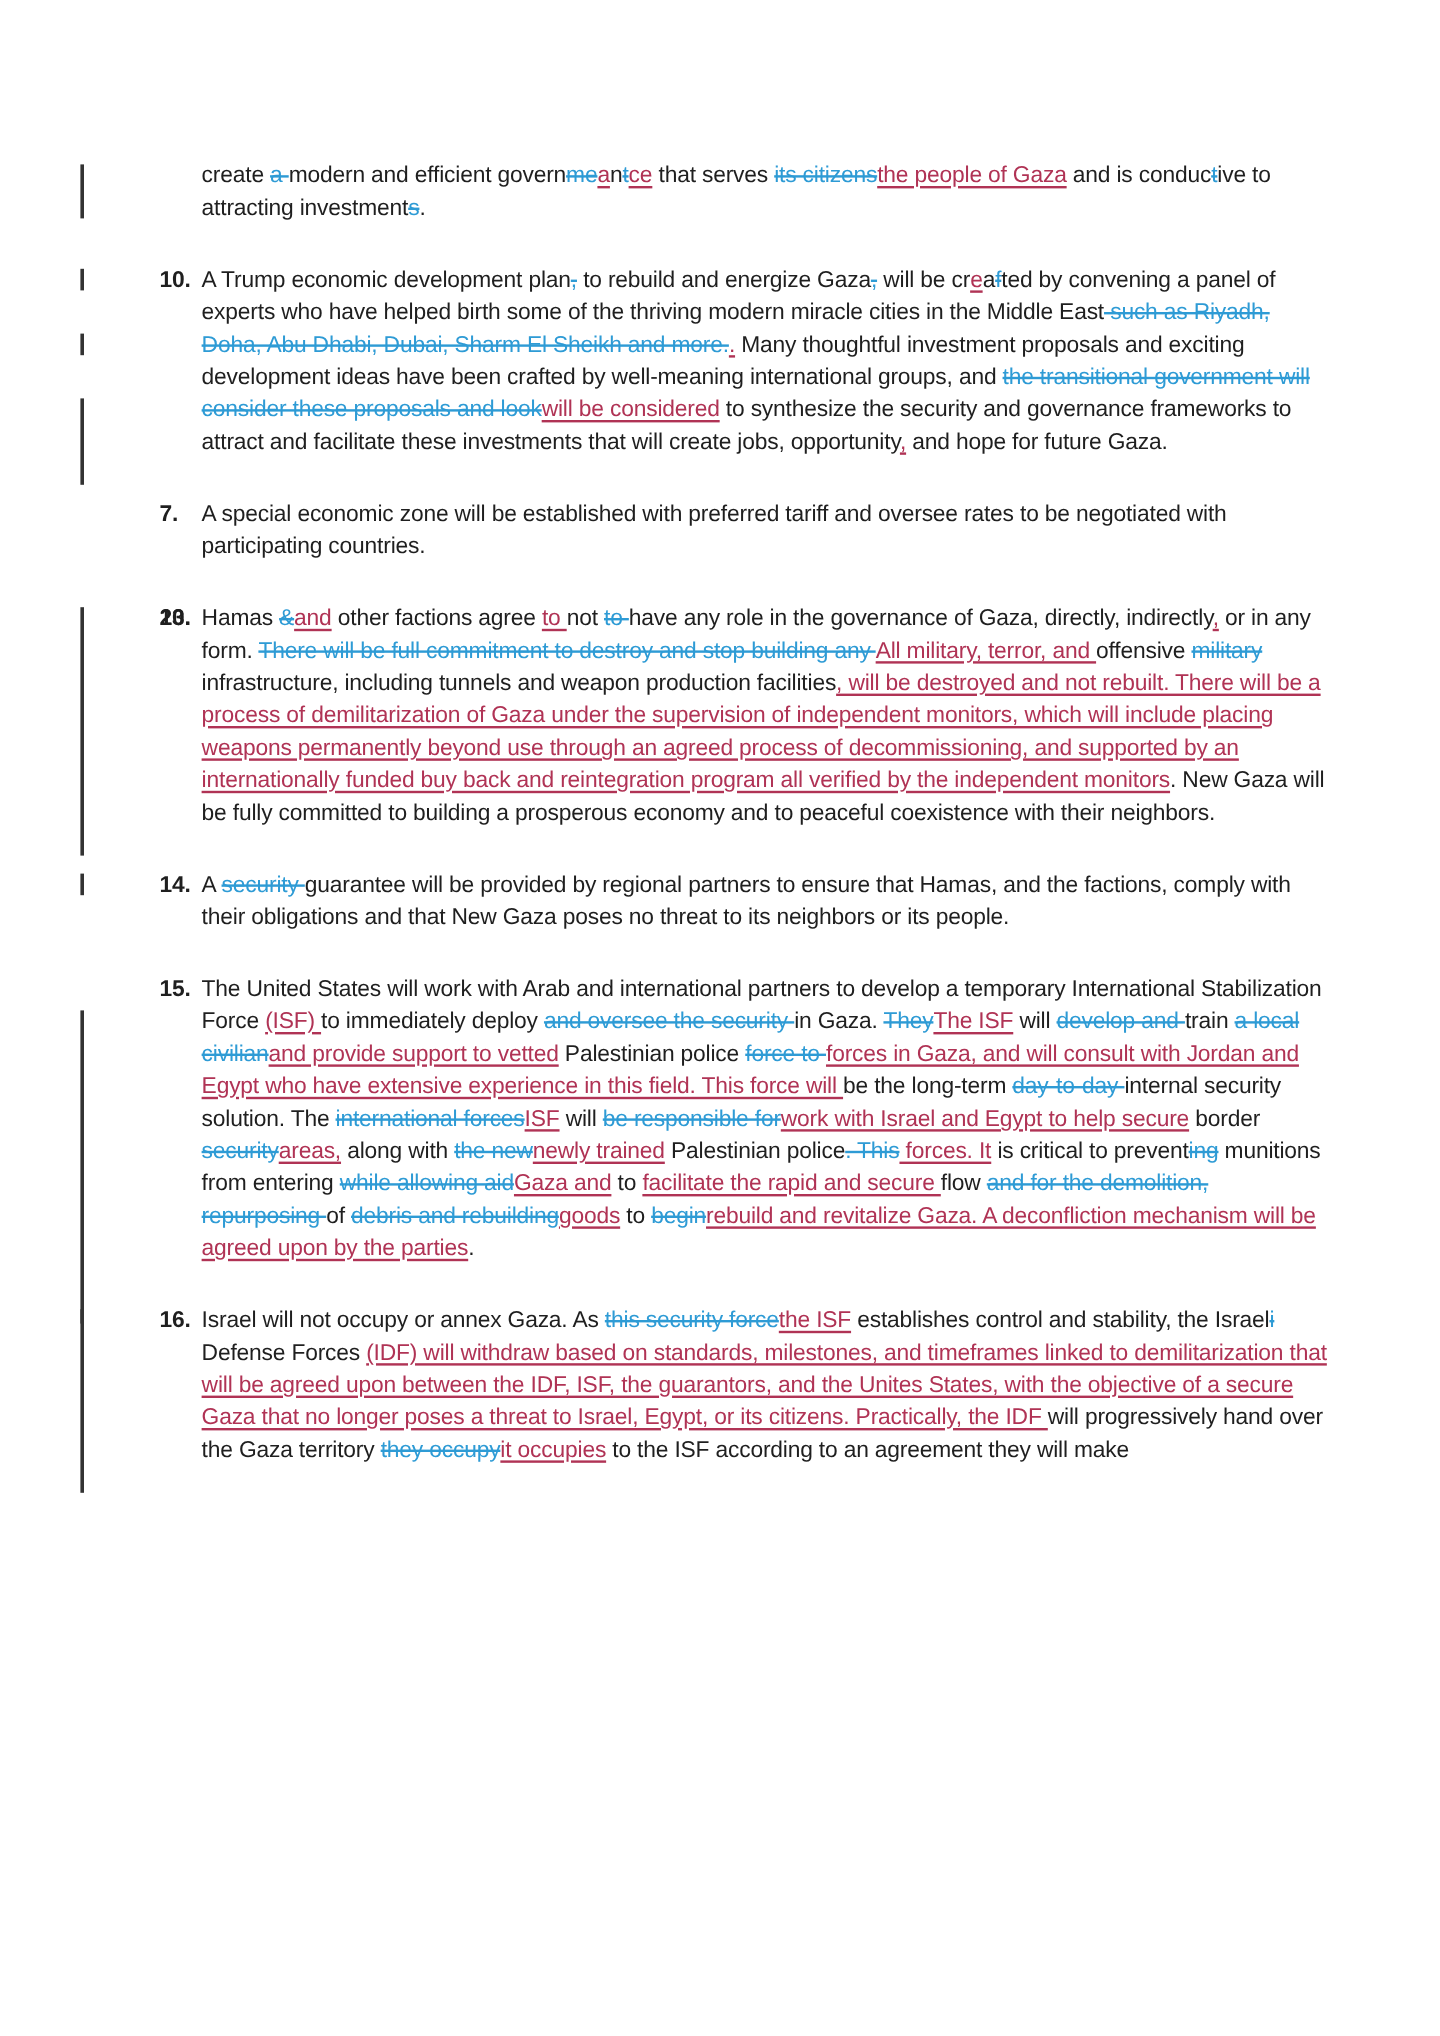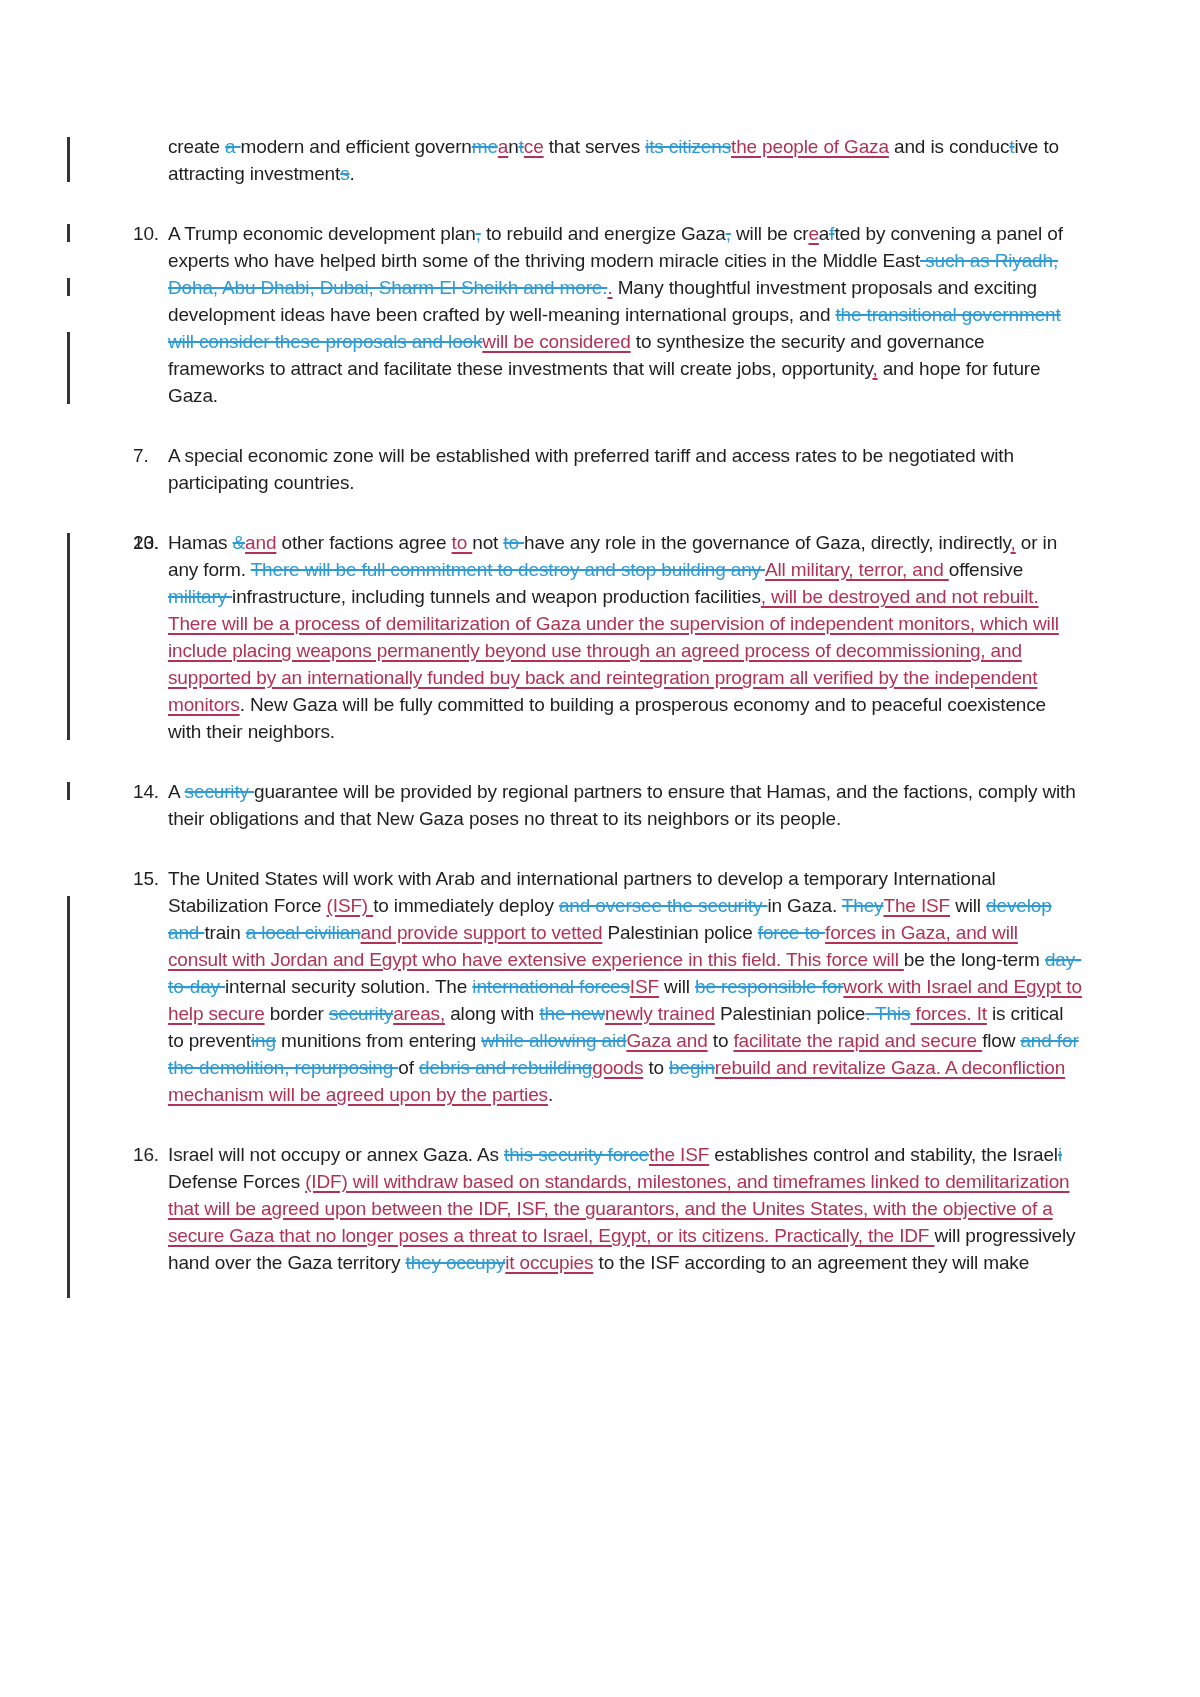--- a/index.html
+++ b/index.html
@@ -6,37 +6,38 @@
     margin: 0;
     padding: 0;
     background: #ffffff;
   }
   .page {
     position: relative;
     width: 1200px;
     height: 1697px;
     box-sizing: border-box;
     background: var(--bg, #ffffff);
-    padding: 133px 118px 0 168px;
+    padding: 133px 91px 0 168px;
     font-family: "Liberation Sans", sans-serif;
     font-size: 19px;
     line-height: 27px;
     letter-spacing: -0.15px;
     color: var(--text, #1f1f1f);
     overflow: hidden;
   }
   .para {
     position: relative;
     margin: 0 0 33px 0;
     text-align: left;
   }
   .num {
     position: absolute;
     left: -35px;
     top: 0;
+    font-weight: bold;
   }
   .run-text {
     color: var(--text, #1f1f1f);
   }
   .run-deletion {
     color: var(--del, #2e9bd5);
     text-decoration: line-through;
     text-decoration-thickness: 1.5px;
   }
   .run-insertion {
@@ -52,20 +53,20 @@
     background: var(--bar, #333333);
   }
 </style>
 </head>
 <body>
 
 <div class="page">
   <div class="content">
       <div class="para"><span class="cb" style="top: 4px; height: 45px;"></span><span class="run-text">create </span><span class="run-deletion">a </span><span class="run-text">modern and efficient govern</span><span class="run-deletion">me</span><span class="run-insertion">a</span><span class="run-text">n</span><span class="run-deletion">t</span><span class="run-insertion">ce</span><span class="run-text"> that serves </span><span class="run-deletion">its citizens</span><span class="run-insertion">the people of Gaza</span><span class="run-text"> and is conduc</span><span class="run-deletion">t</span><span class="run-text">ive to attracting investment</span><span class="run-deletion">s</span><span class="run-text">.</span></div>
       <div class="para"><span class="cb" style="top: 4px; height: 18px;"></span><span class="cb" style="top: 58px; height: 18px;"></span><span class="cb" style="top: 112px; height: 72px;"></span><span class="num">10.</span><span class="run-text">A Trump economic development plan</span><span class="run-deletion">,</span><span class="run-text"> to rebuild and energize Gaza</span><span class="run-deletion">,</span><span class="run-text"> will be cr</span><span class="run-insertion">e</span><span class="run-text">a</span><span class="run-deletion">f</span><span class="run-text">ted by convening a panel of experts who have helped birth some of the thriving modern miracle cities in the Middle East</span><span class="run-deletion"> such as Riyadh, Doha, Abu Dhabi, Dubai, Sharm El Sheikh and more.</span><span class="run-insertion">.</span><span class="run-text"> Many thoughtful investment proposals and exciting development ideas have been crafted by well-meaning international groups, and </span><span class="run-deletion">the transitional government will consider these proposals and look</span><span class="run-insertion">will be considered</span><span class="run-text"> to synthesize the security and governance frameworks to attract and facilitate these investments that will create jobs, opportunity</span><span class="run-insertion">,</span><span class="run-text"> and hope for future Gaza.</span></div>
-      <div class="para"><span class="num">7.</span><span class="run-text">A special economic zone will be established with preferred tariff and access rates to be negotiated with participating countries.</span></div>
+      <div class="para"><span class="num">7.</span><span class="run-text">A special economic zone will be established with preferred tariff and oversee rates to be negotiated with participating countries.</span></div>
       <div class="para"><span class="num">20.</span></div>
       <div class="para"><span class="cb" style="top: 4px; height: 207px;"></span><span class="num">13.</span><span class="run-text">Hamas </span><span class="run-deletion">&amp;</span><span class="run-insertion">and</span><span class="run-text"> other factions agree </span><span class="run-insertion">to </span><span class="run-text">not </span><span class="run-deletion">to </span><span class="run-text">have any role in the governance of Gaza, directly, indirectly</span><span class="run-insertion">,</span><span class="run-text"> or in any form. </span><span class="run-deletion">There will be full commitment to destroy and stop building any </span><span class="run-insertion">All military, terror, and </span><span class="run-text">offensive </span><span class="run-deletion">military </span><span class="run-text">infrastructure, including tunnels and weapon production facilities</span><span class="run-insertion">, will be destroyed and not rebuilt. There will be a process of demilitarization of Gaza under the supervision of independent monitors, which will include placing weapons permanently beyond use through an agreed process of decommissioning, and supported by an internationally funded buy back and reintegration program all verified by the independent monitors</span><span class="run-text">. New Gaza will be fully committed to building a prosperous economy and to peaceful coexistence with their neighbors.</span></div>
       <div class="para"><span class="cb" style="top: 4px; height: 18px;"></span><span class="num">14.</span><span class="run-text">A </span><span class="run-deletion">security </span><span class="run-text">guarantee will be provided by regional partners to ensure that Hamas, and the factions, comply with their obligations and that New Gaza poses no threat to its neighbors or its people.</span></div>
       <div class="para"><span class="cb" style="top: 31px; height: 261px;"></span><span class="num">15.</span><span class="run-text">The United States will work with Arab and international partners to develop a temporary International Stabilization Force </span><span class="run-insertion">(ISF) </span><span class="run-text">to immediately deploy </span><span class="run-deletion">and oversee the security </span><span class="run-text">in Gaza. </span><span class="run-deletion">They</span><span class="run-insertion">The ISF</span><span class="run-text"> will </span><span class="run-deletion">develop and </span><span class="run-text">train </span><span class="run-deletion">a local civilian</span><span class="run-insertion">and provide support to vetted</span><span class="run-text"> Palestinian police </span><span class="run-deletion">force to </span><span class="run-insertion">forces in Gaza, and will consult with Jordan and Egypt who have extensive experience in this field. This force will </span><span class="run-text">be the long-term </span><span class="run-deletion">day-to-day </span><span class="run-text">internal security solution. The </span><span class="run-deletion">international forces</span><span class="run-insertion">ISF</span><span class="run-text"> will </span><span class="run-deletion">be responsible for</span><span class="run-insertion">work with Israel and Egypt to help secure</span><span class="run-text"> border </span><span class="run-deletion">security</span><span class="run-insertion">areas,</span><span class="run-text"> along with </span><span class="run-deletion">the new</span><span class="run-insertion">newly trained</span><span class="run-text"> Palestinian police</span><span class="run-deletion">. This</span><span class="run-insertion"> forces. It</span><span class="run-text"> is critical to prevent</span><span class="run-deletion">ing</span><span class="run-text"> munitions from entering </span><span class="run-deletion">while allowing aid</span><span class="run-insertion">Gaza and</span><span class="run-text"> to </span><span class="run-insertion">facilitate the rapid and secure </span><span class="run-text">flow </span><span class="run-deletion">and for the demolition, repurposing </span><span class="run-text">of </span><span class="run-deletion">debris and rebuilding</span><span class="run-insertion">goods</span><span class="run-text"> to </span><span class="run-deletion">begin</span><span class="run-insertion">rebuild and revitalize Gaza. A deconfliction mechanism will be agreed upon by the parties</span><span class="run-text">.</span></div>
       <div class="para"><span class="cb" style="top: 4px; height: 153px;"></span><span class="num">16.</span><span class="run-text">Israel will not occupy or annex Gaza. As </span><span class="run-deletion">this security force</span><span class="run-insertion">the ISF</span><span class="run-text"> establishes control and stability, the Israel</span><span class="run-deletion">i</span><span class="run-text"> Defense Forces </span><span class="run-insertion">(IDF) will withdraw based on standards, milestones, and timeframes linked to demilitarization that will be agreed upon between the IDF, ISF, the guarantors, and the Unites States, with the objective of a secure Gaza that no longer poses a threat to Israel, Egypt, or its citizens. Practically, the IDF </span><span class="run-text">will progressively hand over the Gaza territory </span><span class="run-deletion">they occupy</span><span class="run-insertion">it occupies</span><span class="run-text"> to the ISF according to an agreement they will make</span></div>
     </div>
 </div>
 
 </body></html>

